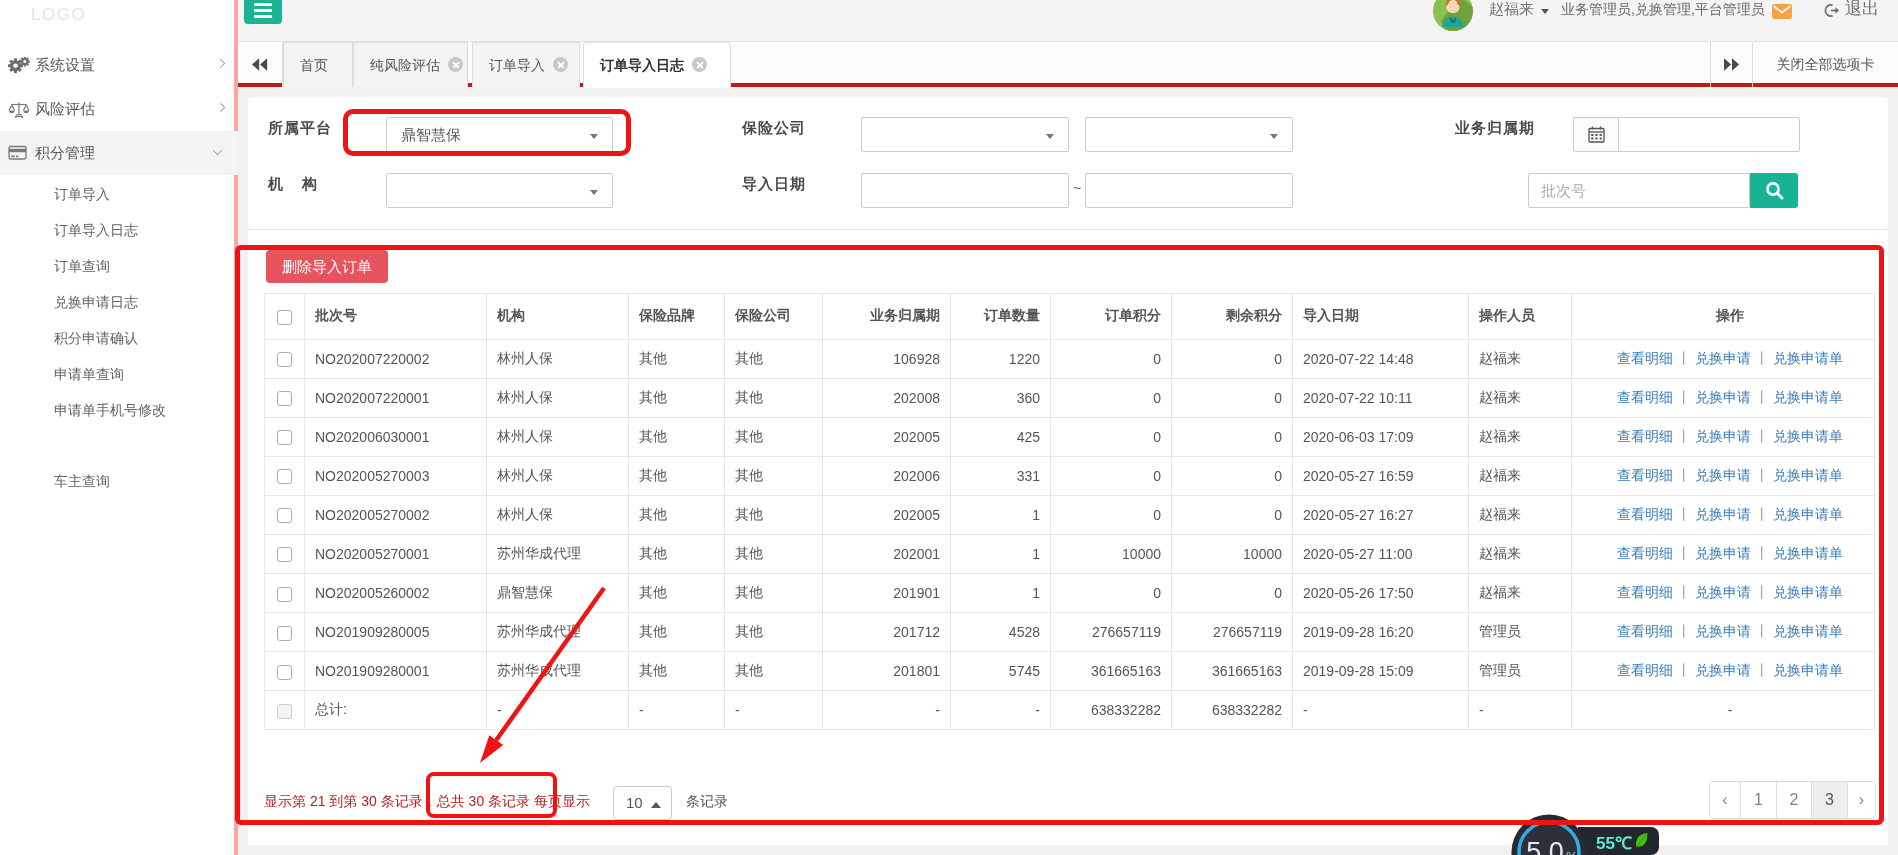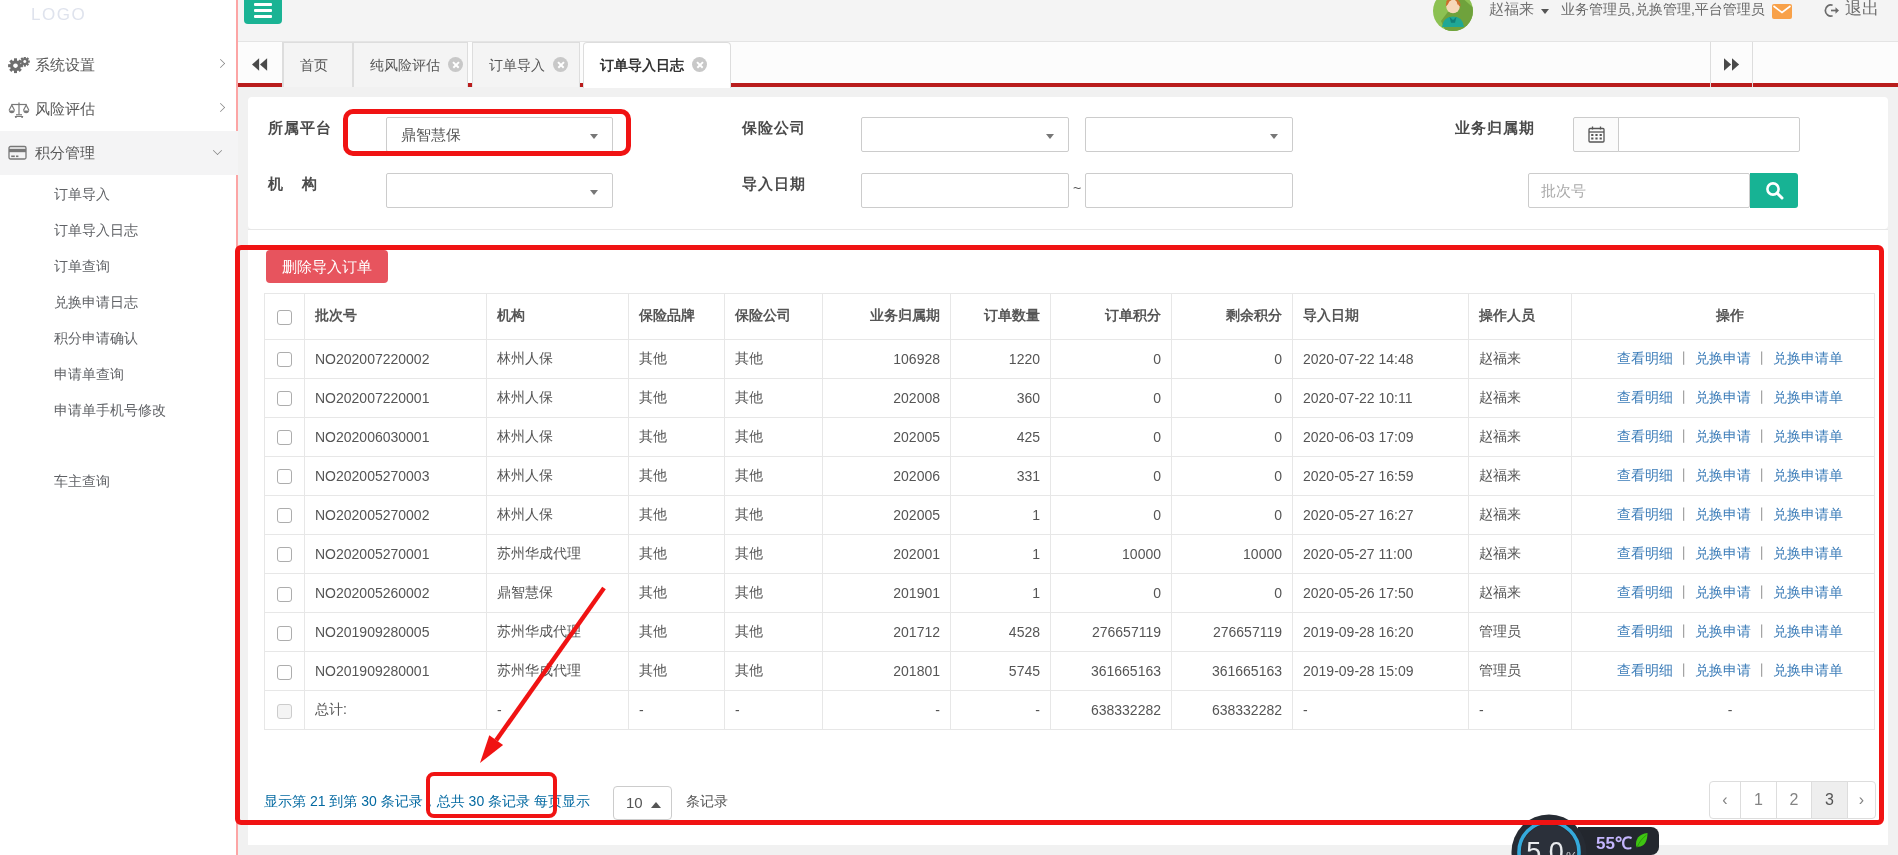--- a/index.html
+++ b/index.html
@@ -1,20 +1,20 @@
 <!DOCTYPE html>
 <html lang="zh"><head>
 <meta charset="utf-8">
 <title>订单导入日志</title>
 <style>
 * { margin:0; padding:0; box-sizing:border-box; }
 html,body { width:1898px; height:855px; overflow:hidden; font-family:"Liberation Sans", sans-serif; background:#fff; }
 .abs { position:absolute; }
 
-#sidebar { position:absolute; left:0; top:0; width:238px; height:855px; background:#fff; border-right:2px solid #fca5a5; z-index:2; }
+#sidebar { position:absolute; left:0; top:0; width:238px; height:855px; background:#fff; border-right:4px solid #fca5a5; z-index:2; }
 #logo { position:absolute; left:31px; top:5px; font-size:17px; color:#dfe3ed; letter-spacing:1.5px; }
 .mitem { position:absolute; left:0; width:238px; height:44px; line-height:44px; font-size:15px; color:#595959; }
 .mitem .mic { position:absolute; left:8px; top:14px; line-height:0; }
 .mitem .mic svg { display:block; }
 .mitem .mtx { position:absolute; left:35px; }
 .mitem .chev { position:absolute; right:14px; top:14px; }
 .chev-r { width:9px; height:15px; }
 .chev-r:before { content:""; position:absolute; left:1px; top:2px; width:8px; height:8px; border-top:1.6px solid #828282; border-right:1.6px solid #828282; transform:rotate(45deg) scale(0.72); }
 .chev-dn { width:13px; height:15px; }
 .chev-dn:before { content:""; position:absolute; left:2px; top:1px; width:8px; height:8px; border-bottom:1.6px solid #828282; border-right:1.6px solid #828282; transform:rotate(45deg) scale(0.72); }
@@ -188,20 +188,21 @@
   <div class="tab" style="left:45px; width:70px;"><span class="tx">首页</span></div>
   <div class="tab" style="left:115px; width:115px;"><span class="tx">纯风险评估</span><span class="xcirc"></span></div>
   <div class="tab" style="left:234px; width:108px;"><span class="tx">订单导入</span><span class="xcirc"></span></div>
   <div class="tab active" style="left:345px; width:148px;"><span class="tx">订单导入日志</span><span class="xcirc"></span></div>
   <div class="tcell" style="left:1472px; width:43px; border-left:1px solid #ddd;" id="arr-right"><svg width="16" height="13" viewBox="0 0 18 14" style="margin:16px 0 0 13px;">
         <g fill="#4a4a4a">
           <path d="M0,0 L0,14 L8,7 Z"></path>
           <path d="M9,0 L9,14 L17,7 Z"></path>
         </g>
       </svg></div>
+  <div style="position:absolute; left:1515px; top:0; width:145px; height:45px; line-height:45px; text-align:center; font-size:14px; color:#555;">关闭全部选项卡</div>
 </div>
 
 <div id="content">
 
   <div class="panel" id="fpanel" style="left:10px; top:10px; width:1640px; height:132px;">
     <div class="flabel" style="left:20px; top:22px;">所属平台</div>
     <div class="fsel" style="left:138px; top:20px; width:227px;"><span class="val">鼎智慧保</span><span class="caret-d"></span></div>
     <div class="flabel" style="left:494px; top:22px;">保险公司</div>
     <div class="fsel" style="left:613px; top:20px; width:208px;">
         <span class="caret-d"></span>
@@ -411,35 +412,35 @@
             <td class="r">-</td>
             <td class="r">-</td>
             <td class="r">638332282</td>
             <td class="r">638332282</td>
             <td>-</td>
             <td>-</td>
             <td class="c">-</td>
           </tr>
     </tbody>
       </table>
-    <div style="position:absolute; left:16px; top:563px; font-size:14px; color:#0369a1;">显示第 21 到第 30 条记录，总共 30 条记录 每页显示</div>
+    <div style="position:absolute; left:16px; top:563px; font-size:14px; color:#b91c1c;">显示第 21 到第 30 条记录，总共 30 条记录 每页显示</div>
     <div style="position:absolute; left:365px; top:556px; width:59px; height:34px; border:1px solid #ccc; border-radius:4px; background:#fff; font-size:15px; color:#555; line-height:32px;"><span style="padding-left:12px;">10</span><span style="display:inline-block;width:0;height:0;border-left:5px solid transparent;border-right:5px solid transparent;border-bottom:6px solid #555;margin-left:8px;"></span></div>
     <div style="position:absolute; left:438px; top:563px; font-size:14px; color:#555;">条记录</div>
     <div style="position:absolute; left:1461px; top:551px;">
       <div class="pgbtn" style="left:0; width:32px; border-radius:4px 0 0 4px;">‹</div>
       <div class="pgbtn" style="left:31px; width:37px;">1</div>
       <div class="pgbtn" style="left:67px; width:36px;">2</div>
       <div class="pgbtn" style="left:102px; width:37px; background:#eee; color:#555;">3</div>
       <div class="pgbtn" style="left:138px; width:29px; border-radius:0 4px 4px 0;">›</div>
     </div>
   </div>
 </div>
 
 <div id="pill">
-    <span style="position:absolute; left:18px; top:4px; font-size:17px; color:#c4b5fd; font-weight:bold;">55℃</span>
+    <span style="position:absolute; left:18px; top:4px; font-size:17px; color:#5eead4; font-weight:bold;">55℃</span>
     <svg width="15" height="17" viewBox="0 0 15 17" style="position:absolute; left:56px; top:5px;">
       <path d="M13.5,1 C5,2 1,7 2.2,14.5 C9,16 13.5,11 13.5,1 Z" fill="#3ec412"></path>
       <path d="M3,15.5 C5,10 9,5.5 12.5,3" stroke="#2a9408" stroke-width="0.9" fill="none"></path>
     </svg>
   </div>
 <div id="gauge"><svg width="76" height="41" viewBox="0 0 76 41">
       <circle cx="38" cy="38" r="37.5" fill="#262b33"></circle>
       <circle cx="38" cy="38" r="30" fill="none" stroke="#35aadc" stroke-width="3.6"></circle>
       <circle cx="38" cy="38" r="27.5" fill="#2b303a"></circle>
       <text x="34" y="47" text-anchor="middle" font-family="Liberation Sans, sans-serif" font-size="27" fill="#e8eaed">5.0</text>

